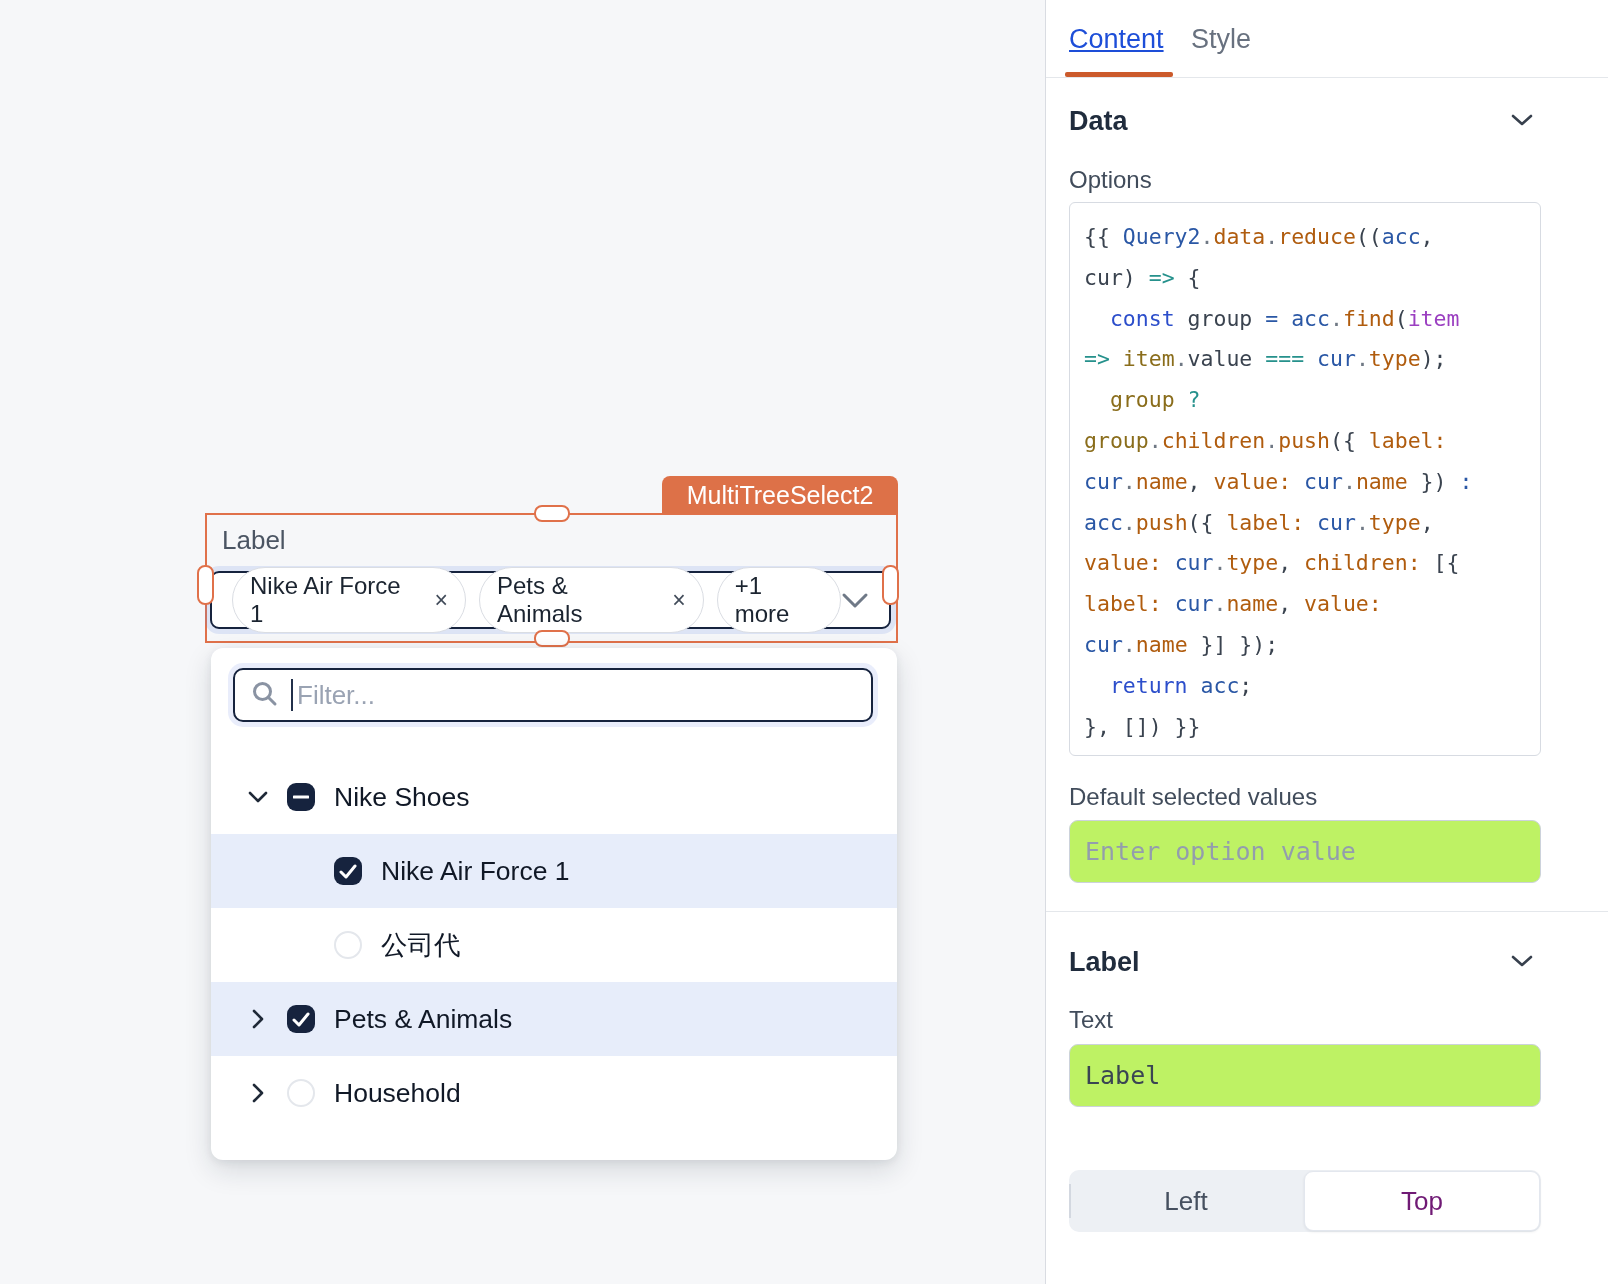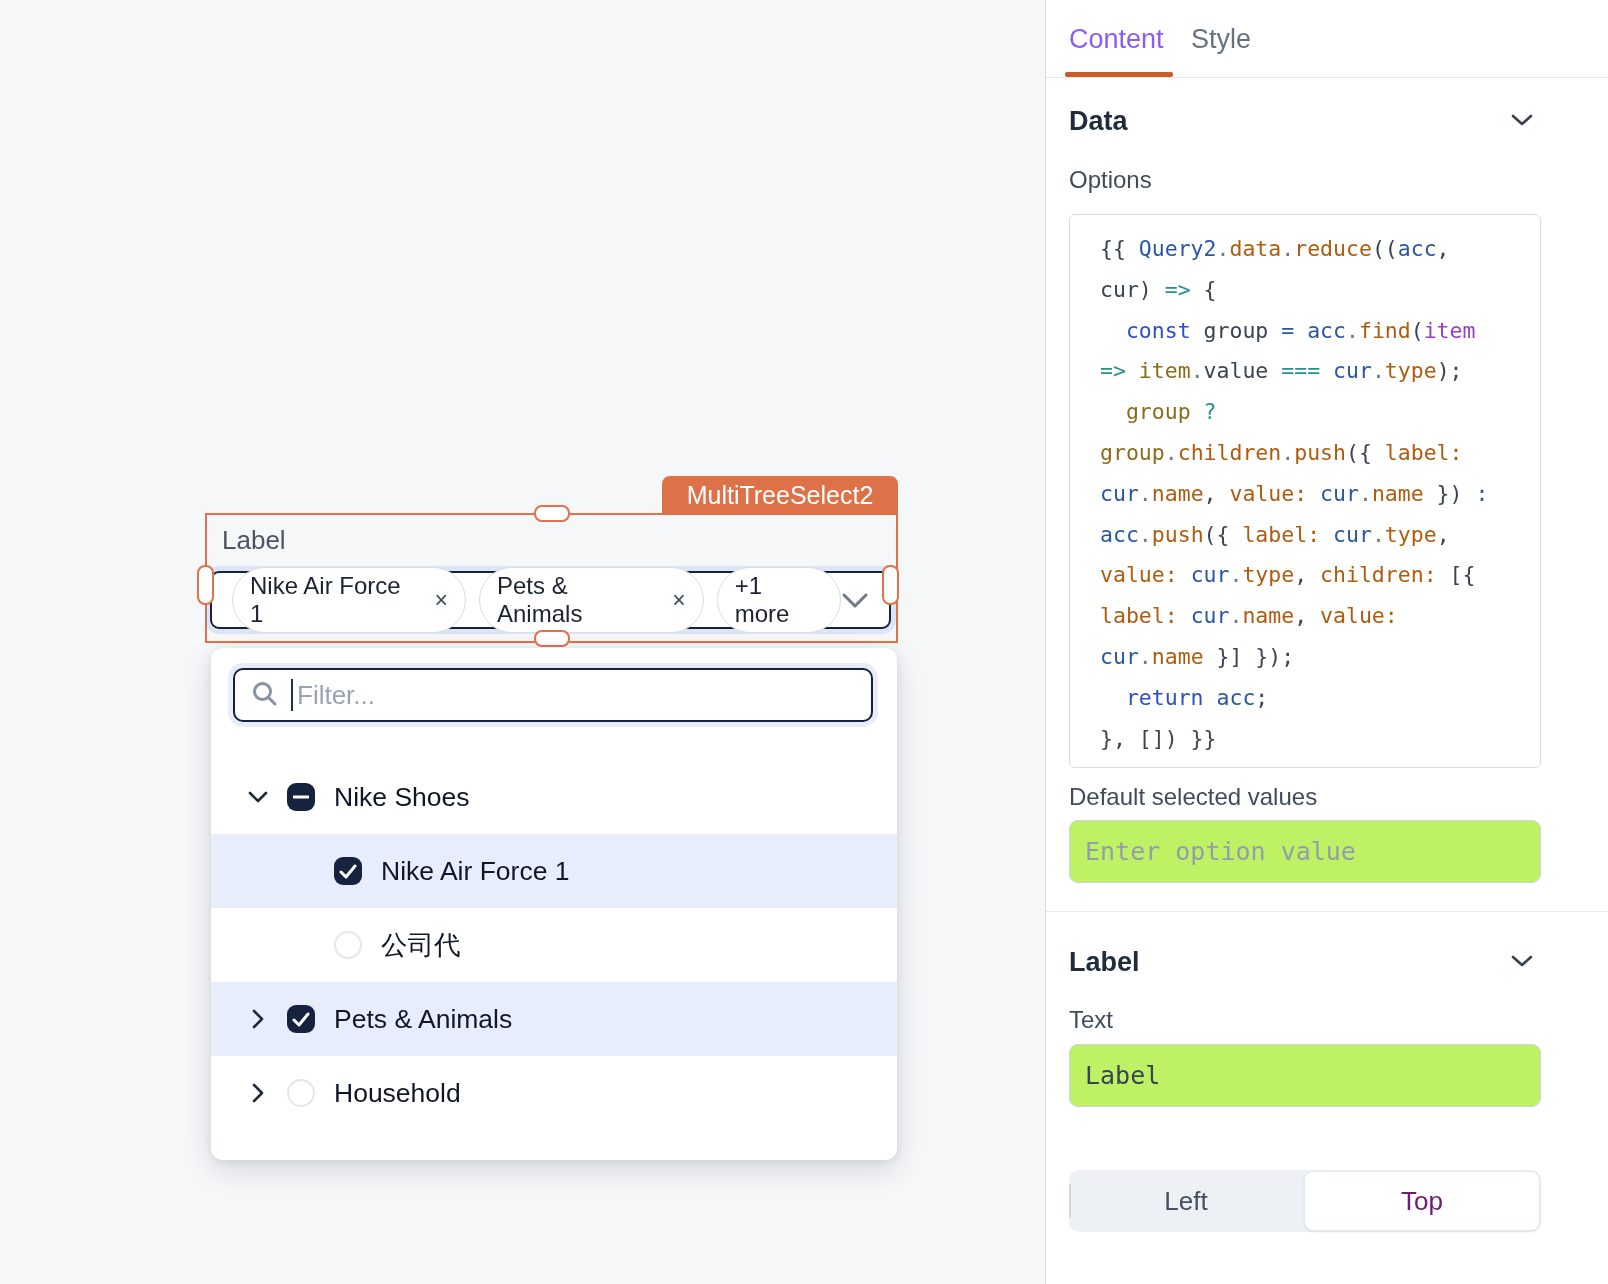--- a/index.html
+++ b/index.html
@@ -53,31 +53,31 @@
   .cbx { width:28px; height:28px; margin-right:19px; flex:0 0 auto;
     display:flex; align-items:center; justify-content:center; }
   .cbx.checked, .cbx.indeterminate { background:#16233e; border-radius:9px; }
   .cbx.unchecked { background:#fff; border:2px solid #e4e7ec; border-radius:50%; }
 
   
   .panel { position:absolute; left:1045px; top:0; width:563px; height:1284px;
     background:#fff; border-left:1px solid #d9dce2; }
   .panel .abs { position:absolute; }
   .tab { font-size:27px; }
-  .tab.active { color:#8b5cf6; font-weight:500; }
+  .tab.active { color:#1d4ed8; font-weight:500;text-decoration:underline; }
   .tab.idle { color:#68717f; }
   .tab-underline { position:absolute; left:19px; top:72px; width:108px; height:5px;
     background:#cb5a2b; border-radius:2px; }
   .hdiv { position:absolute; left:0; width:563px; height:1px; background:#e4e7eb; }
   .sec-title { font-size:27px; font-weight:600; color:#202c3d; }
   .fld-label { font-size:24px; color:#414c5b; }
 
   .codebox { position:absolute; left:23px; top:202px; width:472px; height:554px;
     border:1.5px solid #d7dbe2; border-radius:6px; background:#fff;
-    padding:14px 0 0 30px; overflow:hidden;margin-top:12px; }
+    padding:14px 0 0 14px; overflow:hidden; }
   .code-line { font-family:"DejaVu Sans Mono","Liberation Mono",monospace;
     font-size:21.5px; line-height:40.8px; white-space:pre; color:#3a434f; }
   .tok.t   { color:#3a434f; }
   .tok.dot { color:#6f7884; }
   .tok.nav { color:#2a57a5; }
   .tok.kw  { color:#2c4ecb; }
   .tok.orn { color:#b05c0e; }
   .tok.op  { color:#26918c; }
   .tok.loc { color:#8a6d1b; }
   .tok.pur { color:#9b3fc1; }

